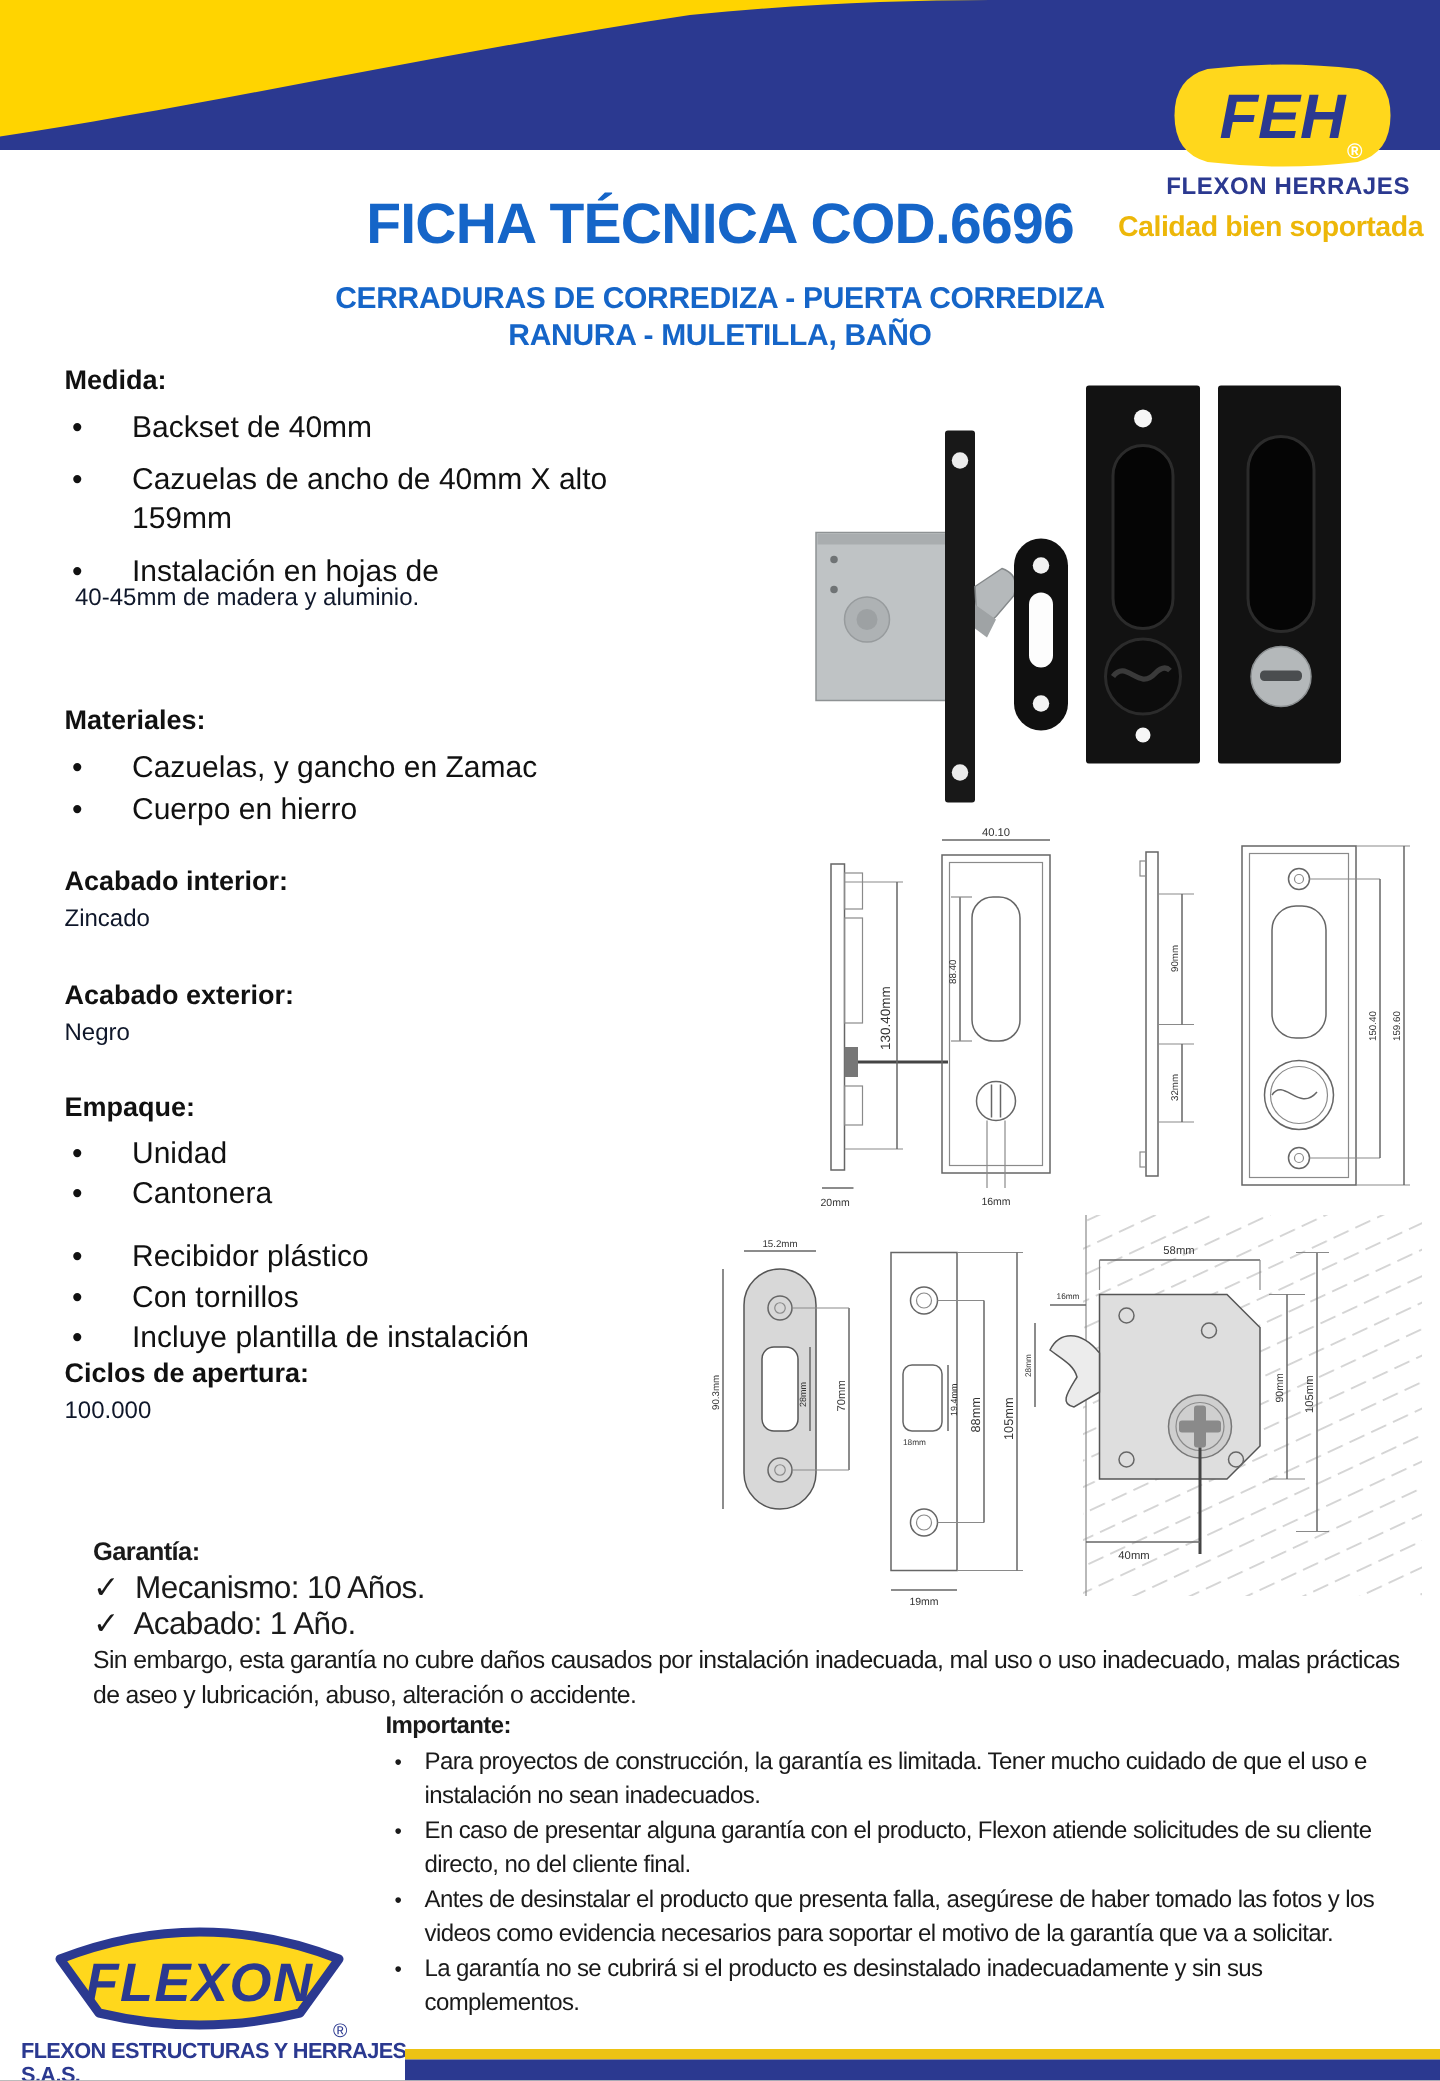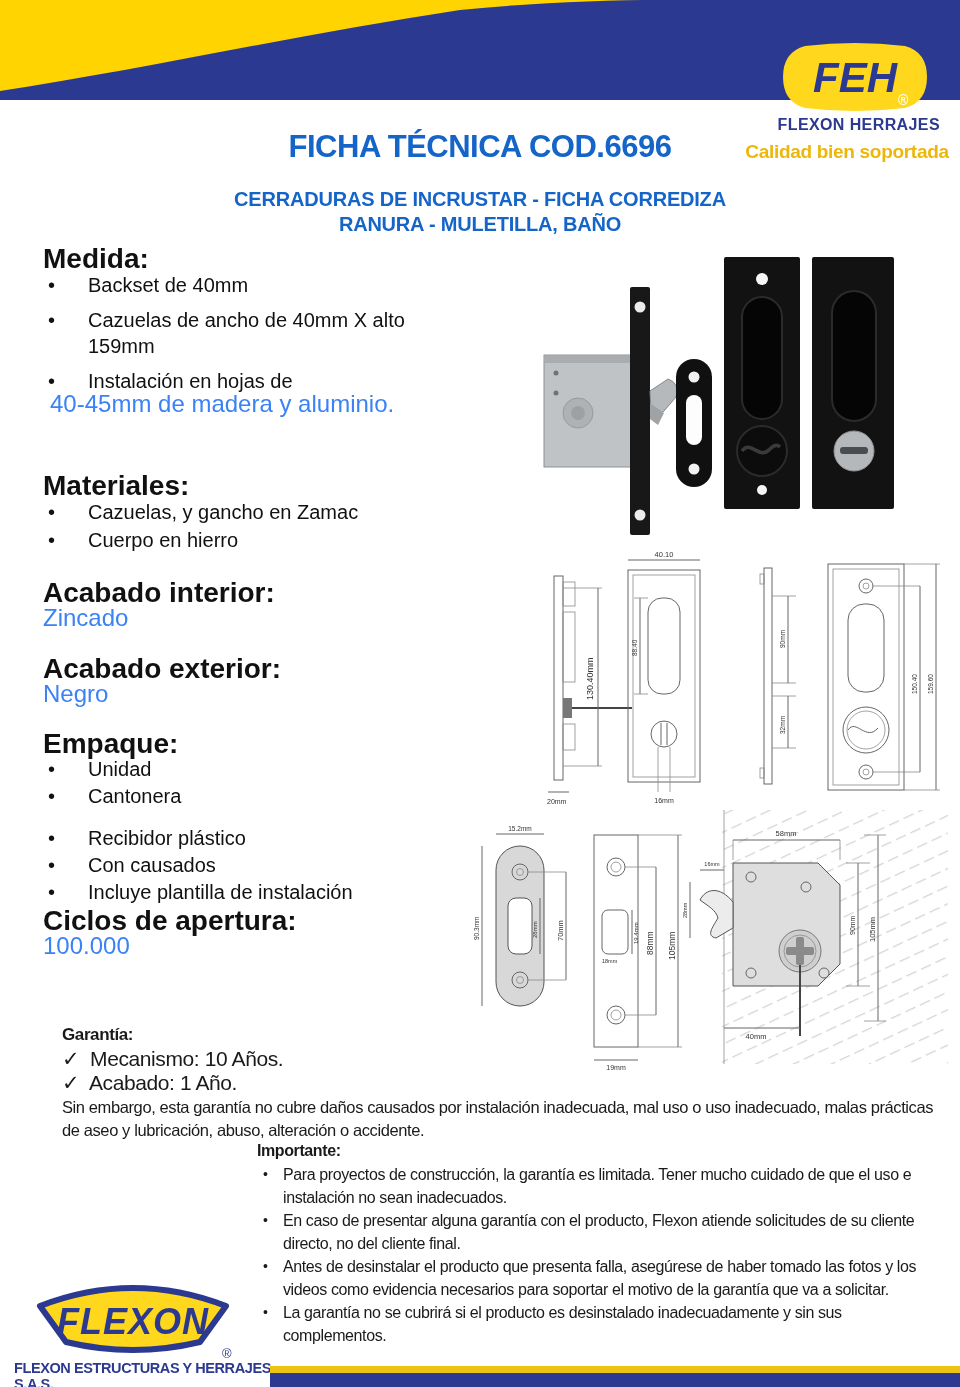--- a/index.html
+++ b/index.html
@@ -10,26 +10,26 @@
   .abs{position:absolute;}
   
   .hdr-svg{position:absolute;left:0;top:0;width:960px;height:100px;display:block;}
   .feh-logo{position:absolute;left:773px;top:40px;width:164px;height:74px;}
   .feh-reg{position:absolute;left:898px;top:92px;color:#ffffff;font-size:14px;font-weight:bold;}
   .brand-name{position:absolute;left:770px;top:116px;width:170px;text-align:right;
     color:#2b3990;font-weight:bold;font-size:16px;letter-spacing:.4px;}
   .tagline{position:absolute;left:736px;top:141px;width:222px;text-align:center;
     color:#edb709;font-weight:bold;font-size:19px;letter-spacing:-0.3px;}
   .doc-title{position:absolute;left:60px;top:129px;width:840px;text-align:center;
-    color:#1565c8;font-weight:bold;font-size:31px;letter-spacing:-0.5px;}
+    color:#1565c8;font-weight:bold;font-size:38px;letter-spacing:-0.5px;}
   .subtitle{position:absolute;left:0;top:187px;width:960px;text-align:center;
     color:#1565c8;font-weight:bold;font-size:20px;line-height:25px;letter-spacing:-0.2px;}
   
-  .sec-h{font-weight:bold;font-size:28px;color:#111;}
-  .plain{font-size:24px;color:#3b82f6;}
+  .sec-h{font-weight:bold;font-size:18px;color:#111;}
+  .plain{font-size:16px;color:#0f172a;}
   ul.blist{list-style:none;margin:0;padding:0;font-size:20px;color:#111;}
   ul.blist li{position:relative;padding-left:45px;margin:0 0 9px 0;line-height:26px;}
   ul.blist li::before{content:"\2022";position:absolute;left:5px;top:0;}
   ul.blist li.tight{padding-left:28px;}
   ul.blist li.tight::before{left:5px;}
   
   .cond{letter-spacing:-0.4px;}
   .gar-h{font-weight:bold;font-size:17px;}
   .gar-line{font-size:21px;line-height:24px;}
   .gar-note{font-size:16.5px;line-height:23px;}
@@ -61,21 +61,21 @@
   <svg class="feh-logo" viewBox="0 0 164 74">
     <path d="M32,6 Q82,0 132,6 Q154,12 154,37 Q154,62 132,68 Q82,74 32,68 Q10,62 10,37 Q10,12 32,6 Z" fill="#ffd71c"></path>
     <text x="82" y="52" text-anchor="middle" font-size="42" font-weight="bold" font-style="italic" fill="#2b3990">FEH</text>
   </svg>
   <div class="feh-reg">®</div>
   <div class="brand-name">FLEXON HERRAJES</div>
   <div class="tagline">Calidad bien soportada</div>
 
   <div class="doc-title">FICHA TÉCNICA COD.6696</div>
   <div class="subtitle">
-    <div>CERRADURAS DE INCRUSTAR - FICHA CORREDIZA</div>
+    <div>CERRADURAS DE CORREDIZA - PUERTA CORREDIZA</div>
     <div>RANURA - MULETILLA, BAÑO</div>
   </div>
 
   <div class="abs sec-h" style="left:43px;top:243px;">Medida:</div>
   <ul class="blist abs" style="left:43px;top:272px;width:430px;">
     <li>Backset de 40mm</li>
     <li><span>Cazuelas de ancho de 40mm X alto</span><br><span>159mm</span></li>
     <li>Instalación en hojas de</li>
   </ul>
   <div class="abs plain" style="left:50px;top:390px;">40-45mm de madera y aluminio.</div>
@@ -90,21 +90,21 @@
   <div class="abs plain" style="left:43px;top:604px;">Zincado</div>
 
   <div class="abs sec-h" style="left:43px;top:653px;">Acabado exterior:</div>
   <div class="abs plain" style="left:43px;top:680px;">Negro</div>
 
   <div class="abs sec-h" style="left:43px;top:728px;">Empaque:</div>
   <ul class="blist abs" style="left:43px;top:756px;width:430px;">
     <li style="margin-bottom:1px;">Unidad</li>
     <li style="margin-bottom:16px;">Cantonera</li>
     <li style="margin-bottom:1px;">Recibidor plástico</li>
-    <li style="margin-bottom:1px;">Con causados</li>
+    <li style="margin-bottom:1px;">Con tornillos</li>
     <li>Incluye plantilla de instalación</li>
   </ul>
 
   <div class="abs sec-h" style="left:43px;top:905px;">Ciclos de apertura:</div>
   <div class="abs plain" style="left:43px;top:932px;">100.000</div>
 
   <svg class="abs" style="left:530px;top:243px;" width="420" height="300" viewBox="0 0 420 300">
     <g>
       <rect x="14" y="112" width="88" height="112" fill="#bfc3c5" stroke="#8e9294"></rect>
       <rect x="15" y="113" width="86" height="7" fill="#a9adaf"></rect>

